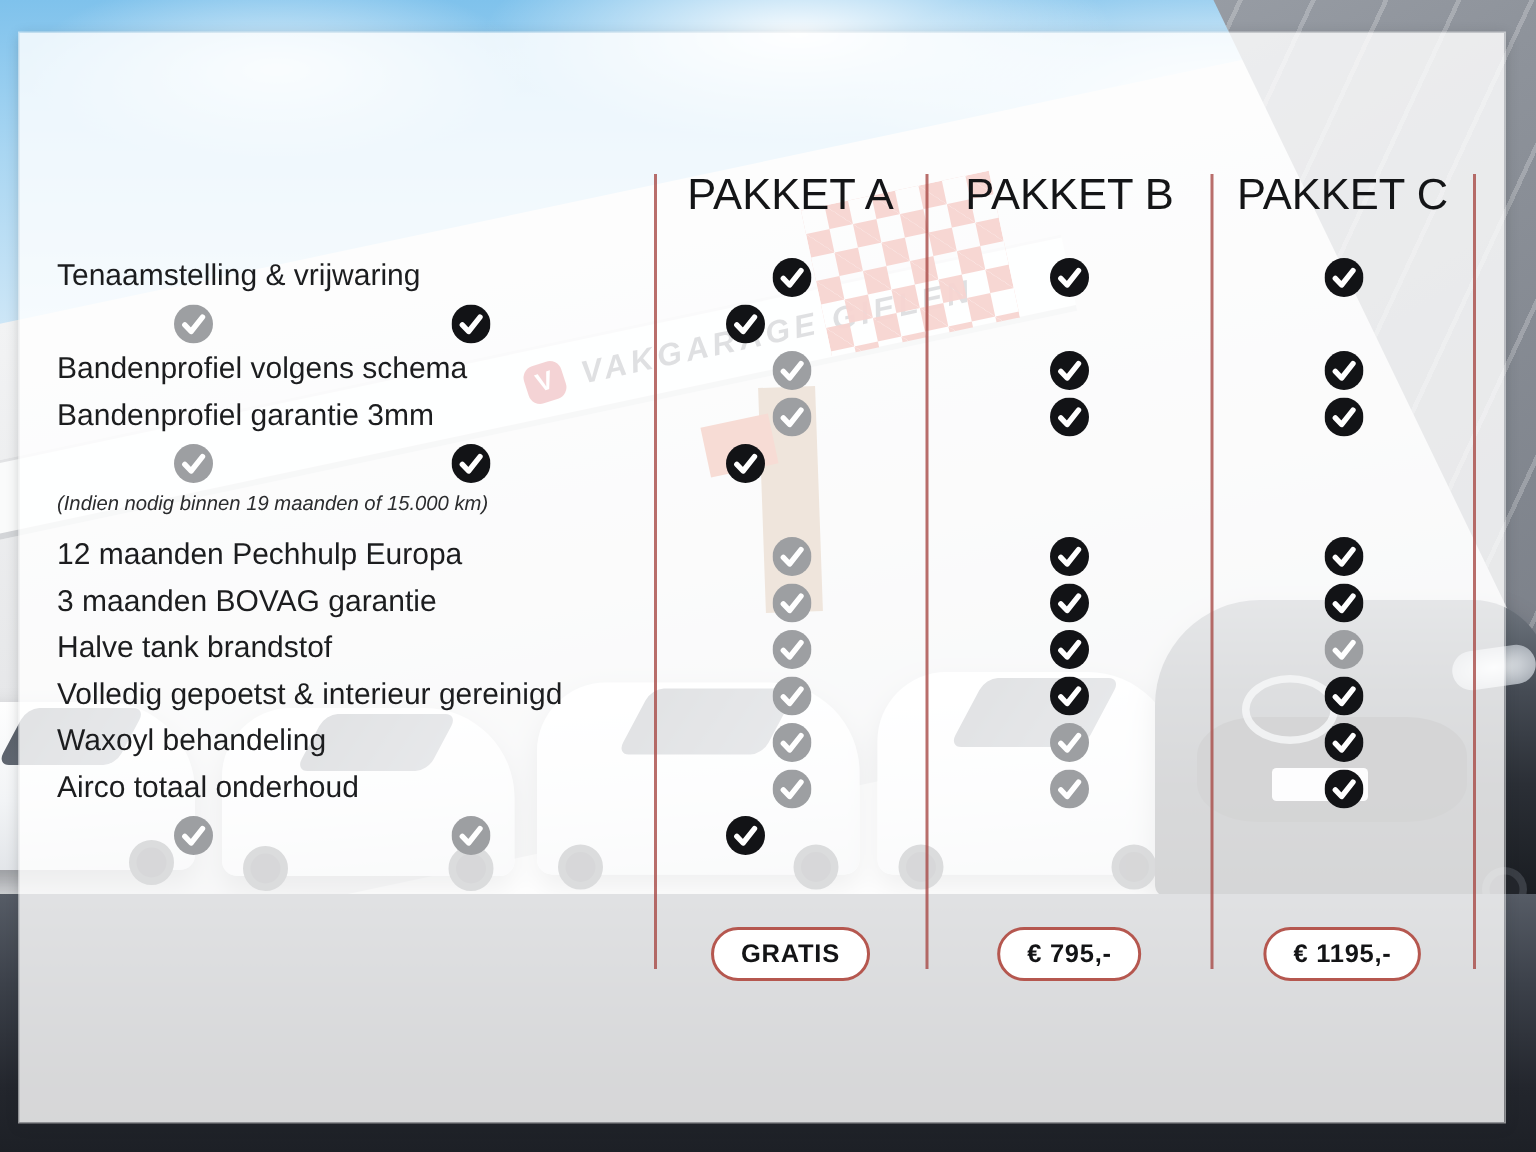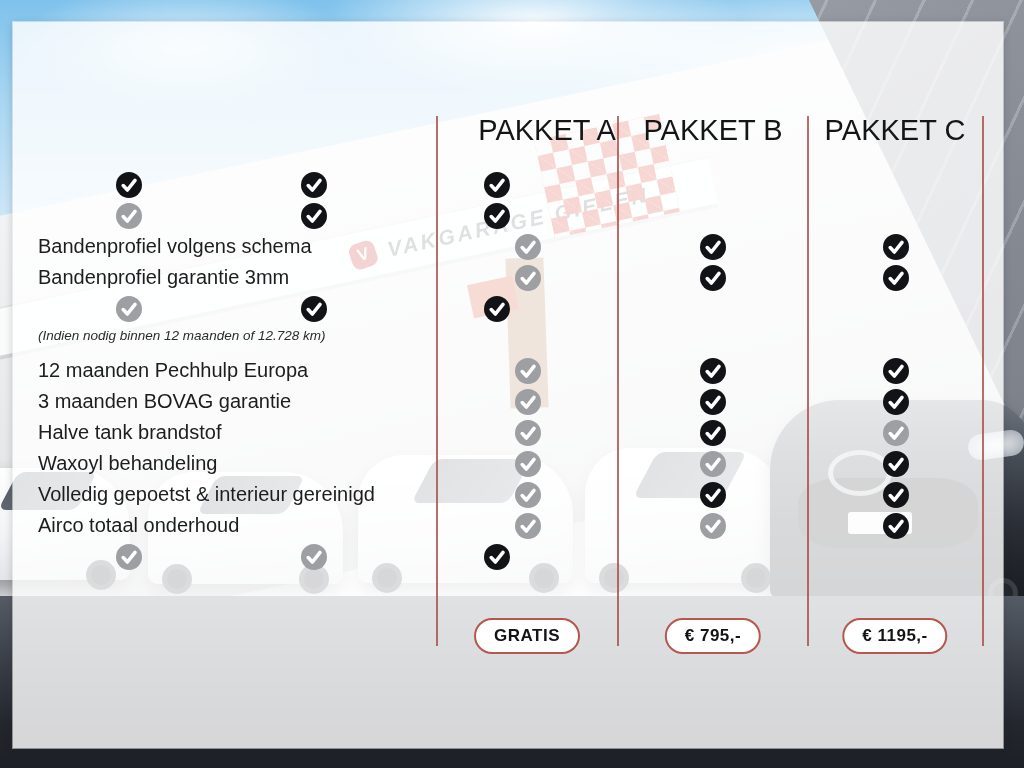--- a/index.html
+++ b/index.html
@@ -137,26 +137,27 @@
   </div>
 
   <div class="panel"></div>
 
   <div class="content">
     <div class="vline v1"></div>
     <div class="vline v2"></div>
     <div class="vline v3"></div>
     <div class="vline v4"></div>
     <div id="headers">
-        <div class="col-header" style="left: 527px; margin-left: 20px;">PAKKET A</div>
+        <div class="col-header" style="left: 527px;">PAKKET A</div>
         <div class="col-header" style="left: 713px;">PAKKET B</div>
         <div class="col-header" style="left: 895px;">PAKKET C</div>
       </div>
     <div class="features" id="features">
         <div class="frow">
+          <div class="flabel">Tenaamstelling &amp; vrijwaring</div>
           <div class="fcell" style="width: 181px;">
             <span class="check"><svg width="26" height="26" viewBox="0 0 26 26">
                 <circle cx="13" cy="13" r="13" fill="#121316"></circle>
                 <path d="M7.2 13.6l4.2 4.4 7.6-9.6" fill="none" stroke="#ffffff" stroke-width="3.6" stroke-linecap="round" stroke-linejoin="round"></path>
               </svg></span>
           </div>
           <div class="fcell" style="width: 190px;">
             <span class="check"><svg width="26" height="26" viewBox="0 0 26 26">
                 <circle cx="13" cy="13" r="13" fill="#121316"></circle>
                 <path d="M7.2 13.6l4.2 4.4 7.6-9.6" fill="none" stroke="#ffffff" stroke-width="3.6" stroke-linecap="round" stroke-linejoin="round"></path>
@@ -245,21 +246,21 @@
               </svg></span>
           </div>
           <div class="fcell" style="width: 175px;">
             <span class="check"><svg width="26" height="26" viewBox="0 0 26 26">
                 <circle cx="13" cy="13" r="13" fill="#121316"></circle>
                 <path d="M7.2 13.6l4.2 4.4 7.6-9.6" fill="none" stroke="#ffffff" stroke-width="3.6" stroke-linecap="round" stroke-linejoin="round"></path>
               </svg></span>
           </div>
         </div>
         <div class="frow note-row">
-          <div class="fnote">(Indien nodig binnen 12 maanden of 12.728 km)</div>
+          <div class="fnote">(Indien nodig binnen 19 maanden of 15.000 km)</div>
         </div>
         <div class="fgap"></div>
         <div class="frow">
           <div class="flabel">12 maanden Pechhulp Europa</div>
           <div class="fcell" style="width: 181px;">
             <span class="check"><svg width="26" height="26" viewBox="0 0 26 26">
                 <circle cx="13" cy="13" r="13" fill="#9d9fa2"></circle>
                 <path d="M7.2 13.6l4.2 4.4 7.6-9.6" fill="none" stroke="#ffffff" stroke-width="3.6" stroke-linecap="round" stroke-linejoin="round"></path>
               </svg></span>
           </div>
@@ -312,51 +313,51 @@
               </svg></span>
           </div>
           <div class="fcell" style="width: 175px;">
             <span class="check"><svg width="26" height="26" viewBox="0 0 26 26">
                 <circle cx="13" cy="13" r="13" fill="#9d9fa2"></circle>
                 <path d="M7.2 13.6l4.2 4.4 7.6-9.6" fill="none" stroke="#ffffff" stroke-width="3.6" stroke-linecap="round" stroke-linejoin="round"></path>
               </svg></span>
           </div>
         </div>
         <div class="frow">
+          <div class="flabel">Volledig gepoetst &amp; interieur gereinigd</div>
+          <div class="fcell" style="width: 181px;">
+            <span class="check"><svg width="26" height="26" viewBox="0 0 26 26">
+                <circle cx="13" cy="13" r="13" fill="#9d9fa2"></circle>
+                <path d="M7.2 13.6l4.2 4.4 7.6-9.6" fill="none" stroke="#ffffff" stroke-width="3.6" stroke-linecap="round" stroke-linejoin="round"></path>
+              </svg></span>
+          </div>
+          <div class="fcell" style="width: 190px;">
+            <span class="check"><svg width="26" height="26" viewBox="0 0 26 26">
+                <circle cx="13" cy="13" r="13" fill="#121316"></circle>
+                <path d="M7.2 13.6l4.2 4.4 7.6-9.6" fill="none" stroke="#ffffff" stroke-width="3.6" stroke-linecap="round" stroke-linejoin="round"></path>
+              </svg></span>
+          </div>
+          <div class="fcell" style="width: 175px;">
+            <span class="check"><svg width="26" height="26" viewBox="0 0 26 26">
+                <circle cx="13" cy="13" r="13" fill="#121316"></circle>
+                <path d="M7.2 13.6l4.2 4.4 7.6-9.6" fill="none" stroke="#ffffff" stroke-width="3.6" stroke-linecap="round" stroke-linejoin="round"></path>
+              </svg></span>
+          </div>
+        </div>
+        <div class="frow">
           <div class="flabel">Waxoyl behandeling</div>
           <div class="fcell" style="width: 181px;">
             <span class="check"><svg width="26" height="26" viewBox="0 0 26 26">
                 <circle cx="13" cy="13" r="13" fill="#9d9fa2"></circle>
                 <path d="M7.2 13.6l4.2 4.4 7.6-9.6" fill="none" stroke="#ffffff" stroke-width="3.6" stroke-linecap="round" stroke-linejoin="round"></path>
               </svg></span>
           </div>
           <div class="fcell" style="width: 190px;">
             <span class="check"><svg width="26" height="26" viewBox="0 0 26 26">
                 <circle cx="13" cy="13" r="13" fill="#9d9fa2"></circle>
-                <path d="M7.2 13.6l4.2 4.4 7.6-9.6" fill="none" stroke="#ffffff" stroke-width="3.6" stroke-linecap="round" stroke-linejoin="round"></path>
-              </svg></span>
-          </div>
-          <div class="fcell" style="width: 175px;">
-            <span class="check"><svg width="26" height="26" viewBox="0 0 26 26">
-                <circle cx="13" cy="13" r="13" fill="#121316"></circle>
-                <path d="M7.2 13.6l4.2 4.4 7.6-9.6" fill="none" stroke="#ffffff" stroke-width="3.6" stroke-linecap="round" stroke-linejoin="round"></path>
-              </svg></span>
-          </div>
-        </div>
-        <div class="frow">
-          <div class="flabel">Volledig gepoetst &amp; interieur gereinigd</div>
-          <div class="fcell" style="width: 181px;">
-            <span class="check"><svg width="26" height="26" viewBox="0 0 26 26">
-                <circle cx="13" cy="13" r="13" fill="#9d9fa2"></circle>
-                <path d="M7.2 13.6l4.2 4.4 7.6-9.6" fill="none" stroke="#ffffff" stroke-width="3.6" stroke-linecap="round" stroke-linejoin="round"></path>
-              </svg></span>
-          </div>
-          <div class="fcell" style="width: 190px;">
-            <span class="check"><svg width="26" height="26" viewBox="0 0 26 26">
-                <circle cx="13" cy="13" r="13" fill="#121316"></circle>
                 <path d="M7.2 13.6l4.2 4.4 7.6-9.6" fill="none" stroke="#ffffff" stroke-width="3.6" stroke-linecap="round" stroke-linejoin="round"></path>
               </svg></span>
           </div>
           <div class="fcell" style="width: 175px;">
             <span class="check"><svg width="26" height="26" viewBox="0 0 26 26">
                 <circle cx="13" cy="13" r="13" fill="#121316"></circle>
                 <path d="M7.2 13.6l4.2 4.4 7.6-9.6" fill="none" stroke="#ffffff" stroke-width="3.6" stroke-linecap="round" stroke-linejoin="round"></path>
               </svg></span>
           </div>
         </div>

